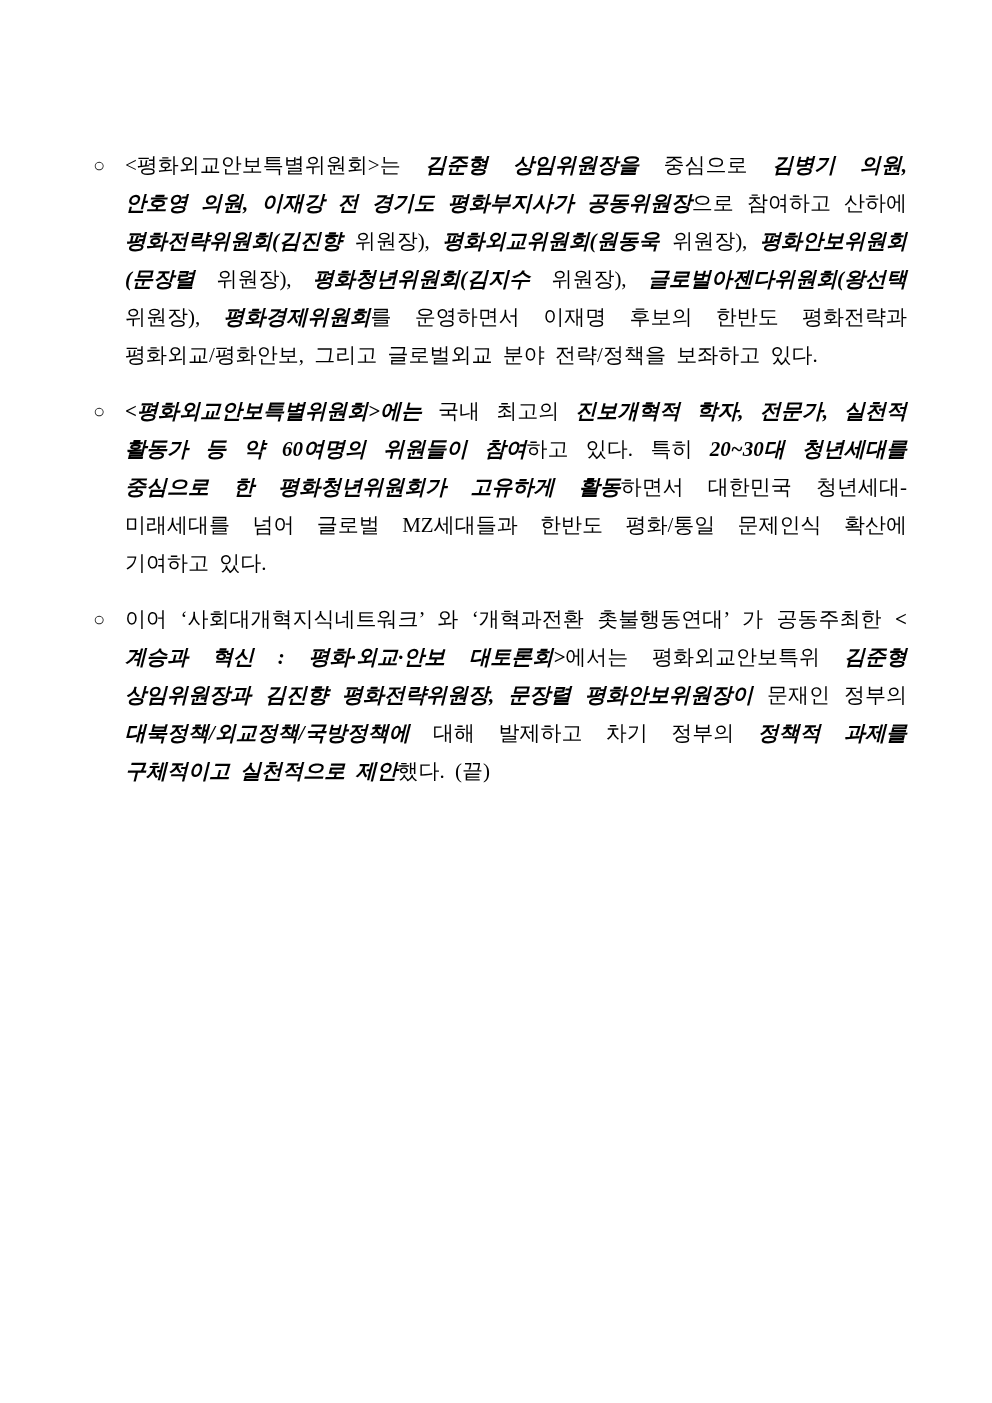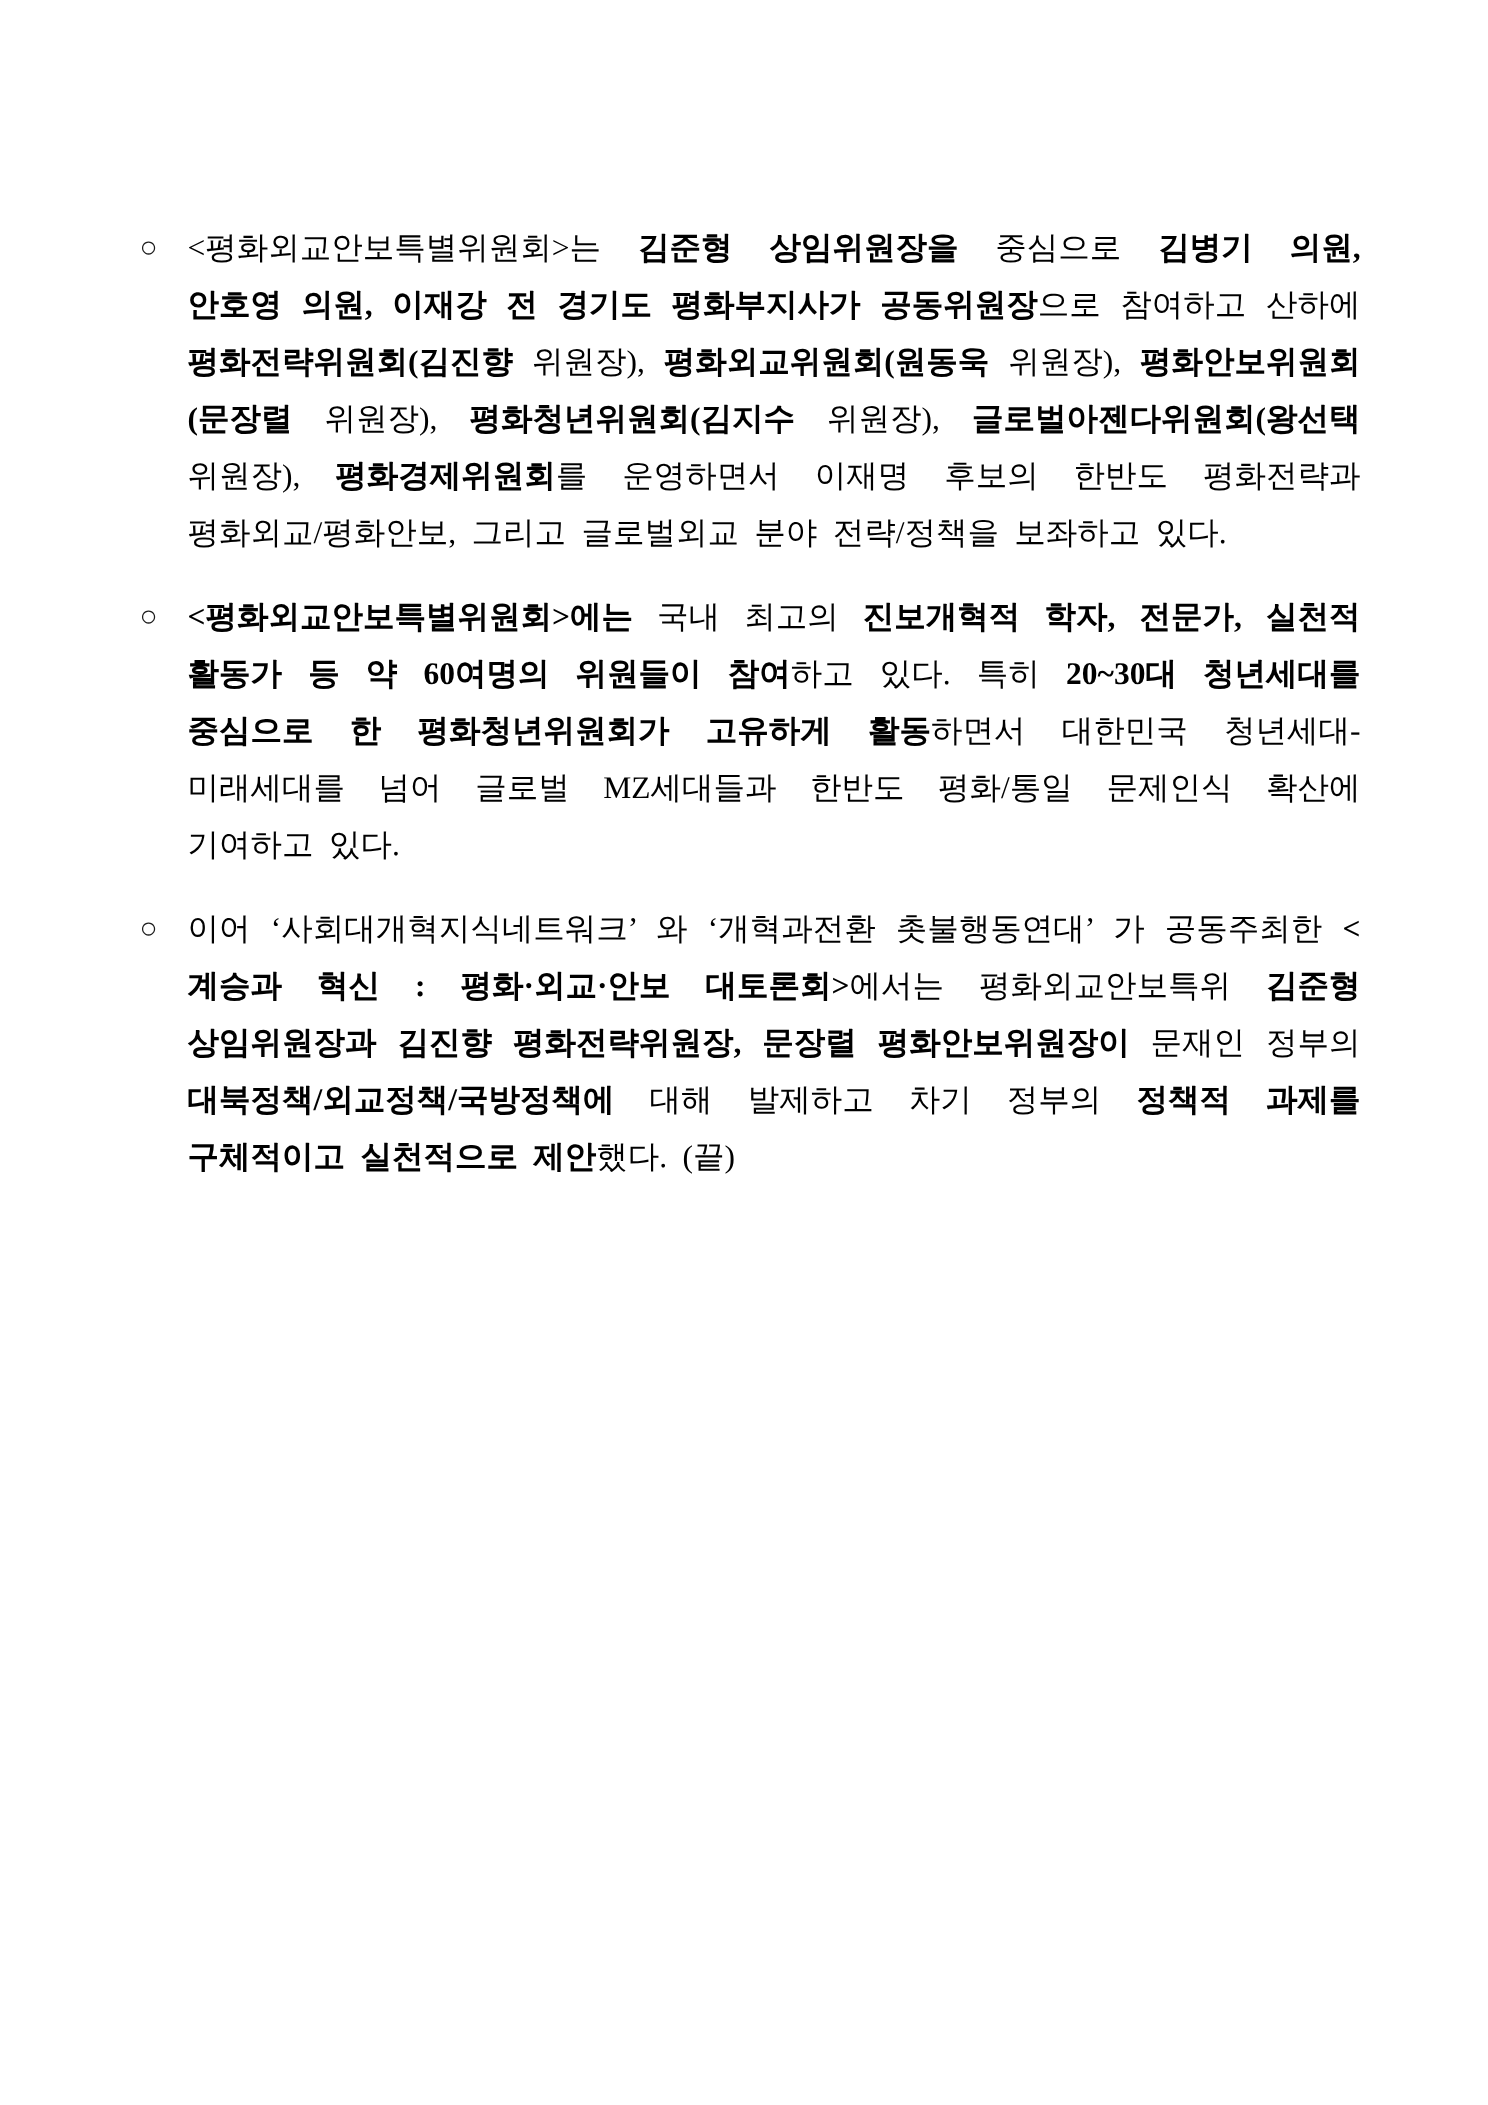--- a/index.html
+++ b/index.html
@@ -48,20 +48,21 @@
     text-align: justify;
     word-spacing: 5px;
     word-break: keep-all;
   }
   .run {
     font-weight: 400;
     margin-top: 38px;
   }
   .run.bold {
     font-weight: 700;
+    font-style: italic;
   }
 </style>
 </head>
 <body>
 
 <div class="page">
   <div class="doc-body" id="doc-body">
   <div class="para">
     <span class="bullet">○</span>
     <span class="content"><span class="run">&lt;평화외교안보특별위원회&gt;는 </span><span class="run bold">김준형 상임위원장을</span><span class="run"> 중심으로 </span><span class="run bold">김병기 의원, 안호영 의원, 이재강 전 경기도 평화부지사가 공동위원장</span><span class="run">으로 참여하고 산하에 </span><span class="run bold">평화전략위원회(김진향</span><span class="run"> 위원장), </span><span class="run bold">평화외교위원회(원동욱</span><span class="run"> 위원장), </span><span class="run bold">평화안보위원회(문장렬</span><span class="run"> 위원장), </span><span class="run bold">평화청년위원회(김지수</span><span class="run"> 위원장), </span><span class="run bold">글로벌아젠다위원회(왕선택</span><span class="run"> 위원장), </span><span class="run bold">평화경제위원회</span><span class="run">를 운영하면서 이재명 후보의 한반도 평화전략과 평화외교/평화안보, 그리고 글로벌외교 분야 전략/정책을 보좌하고 있다.</span></span>

